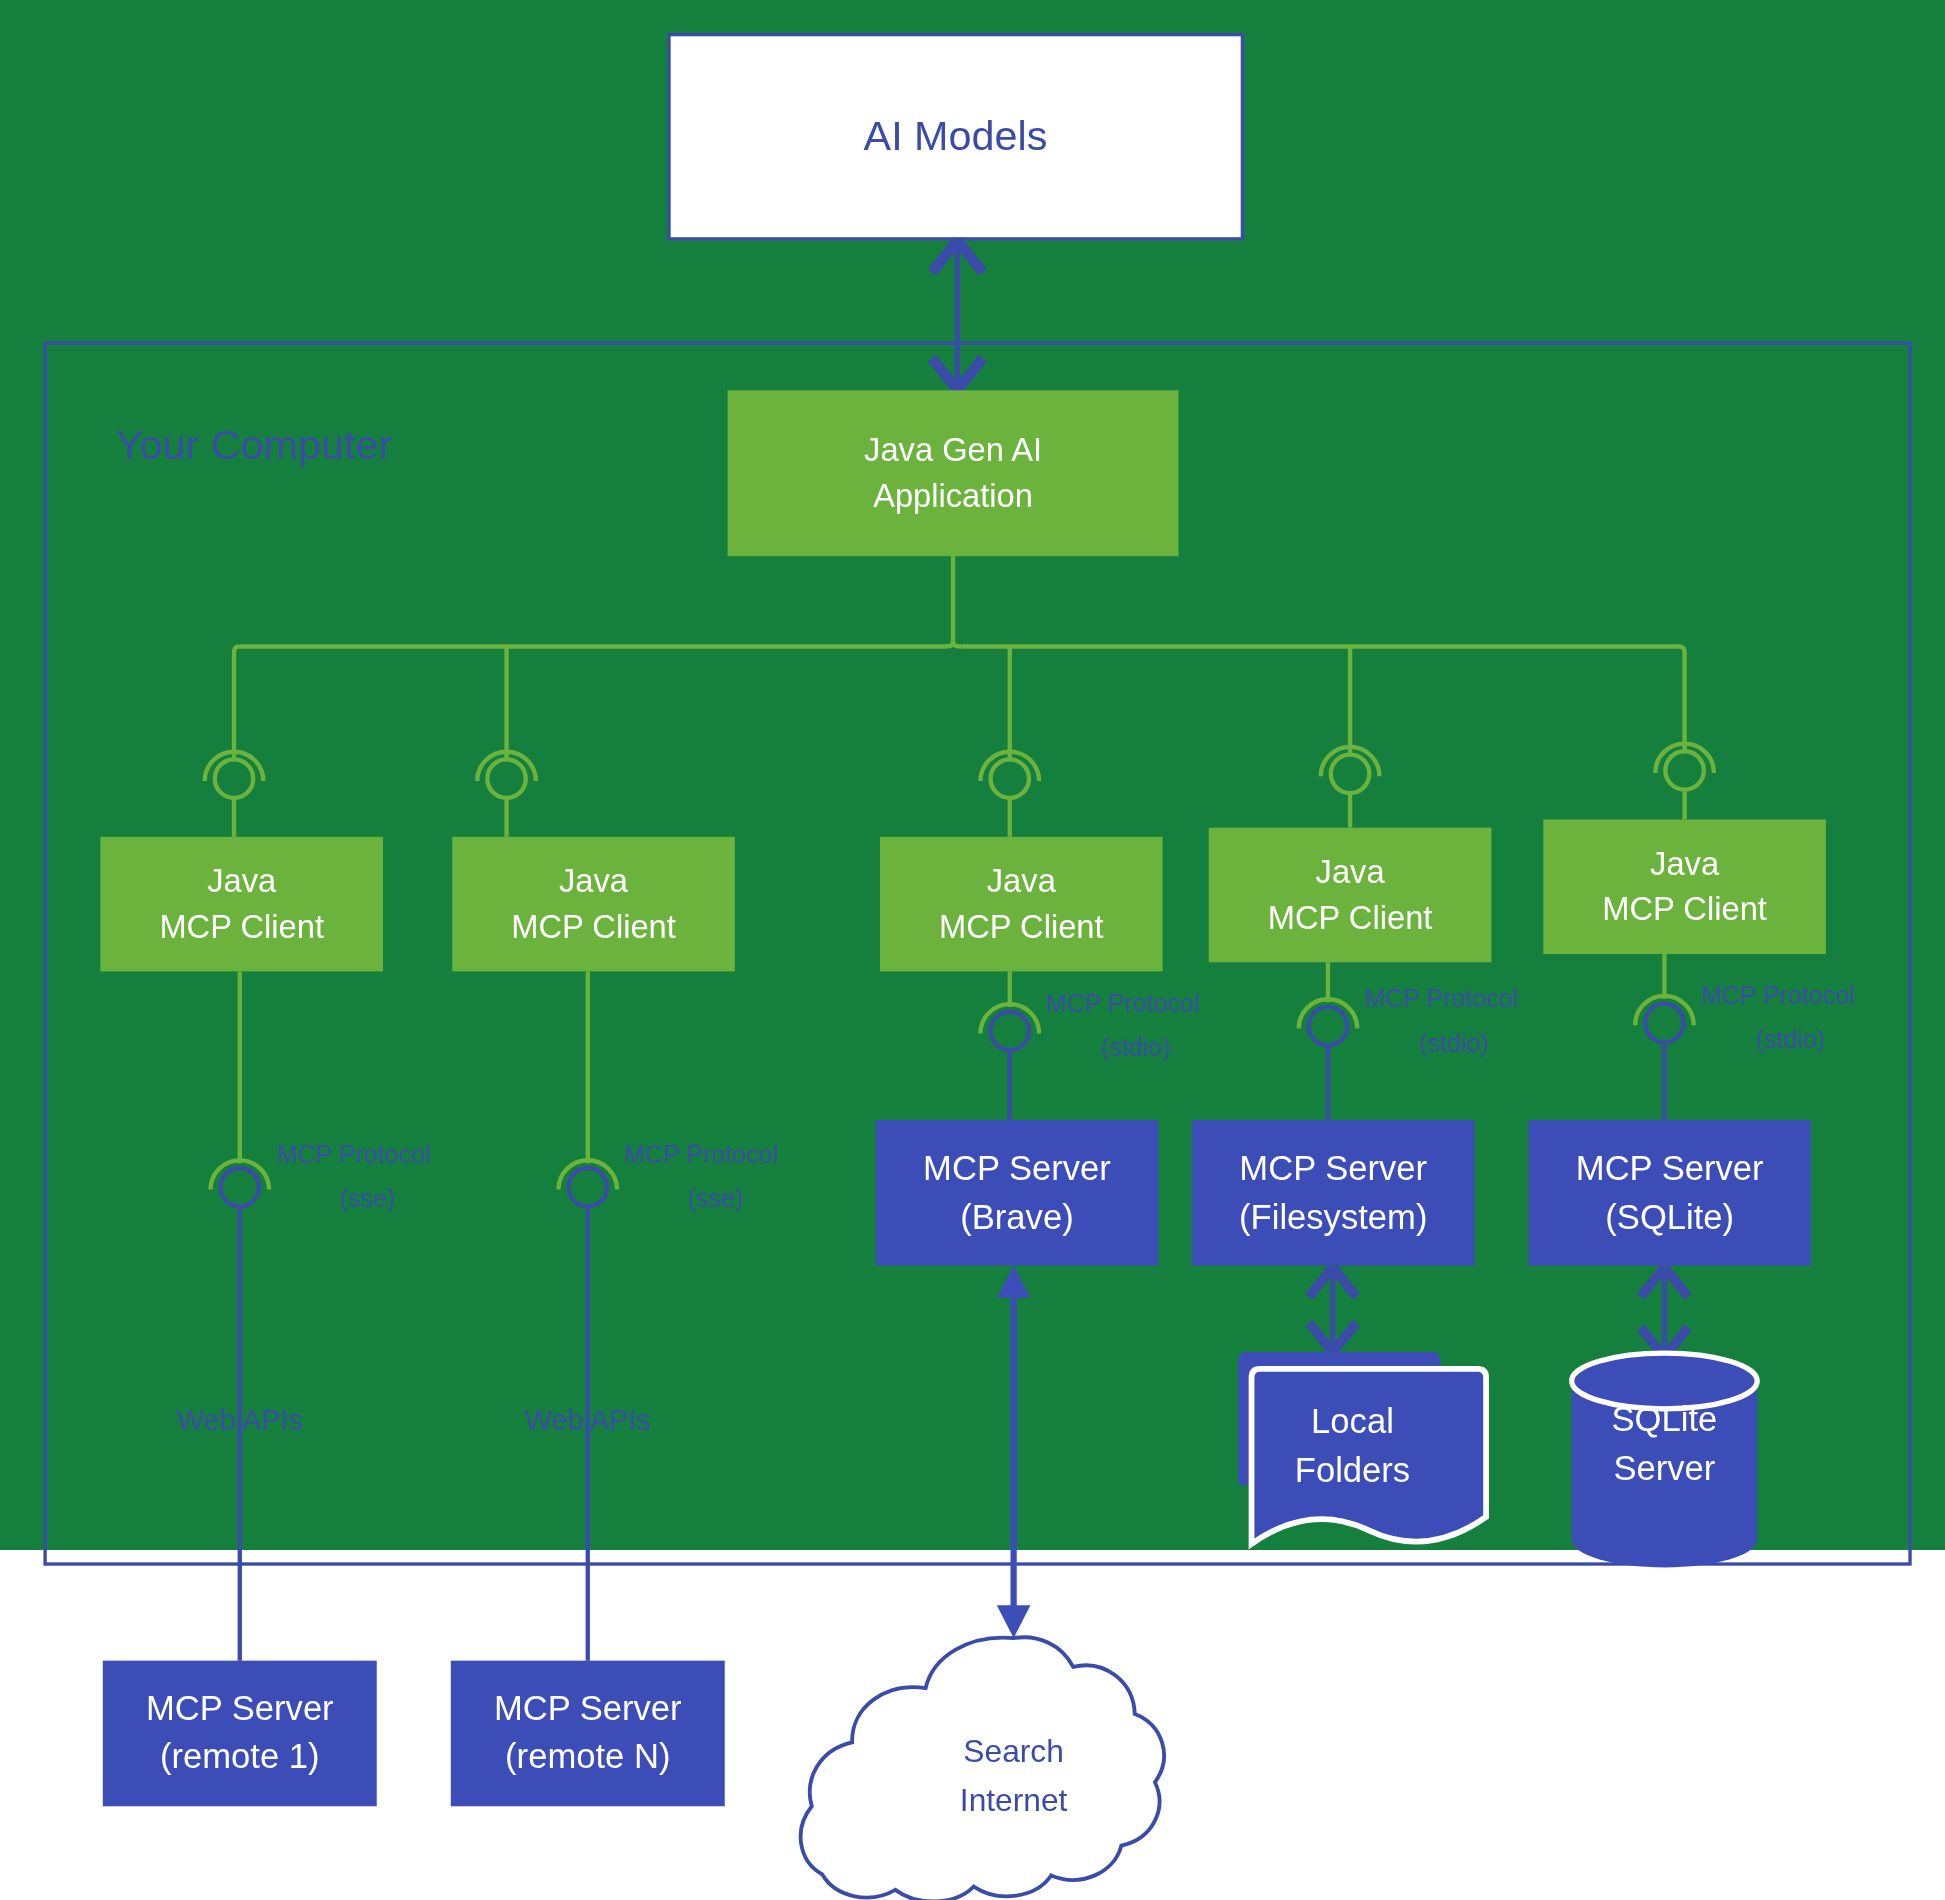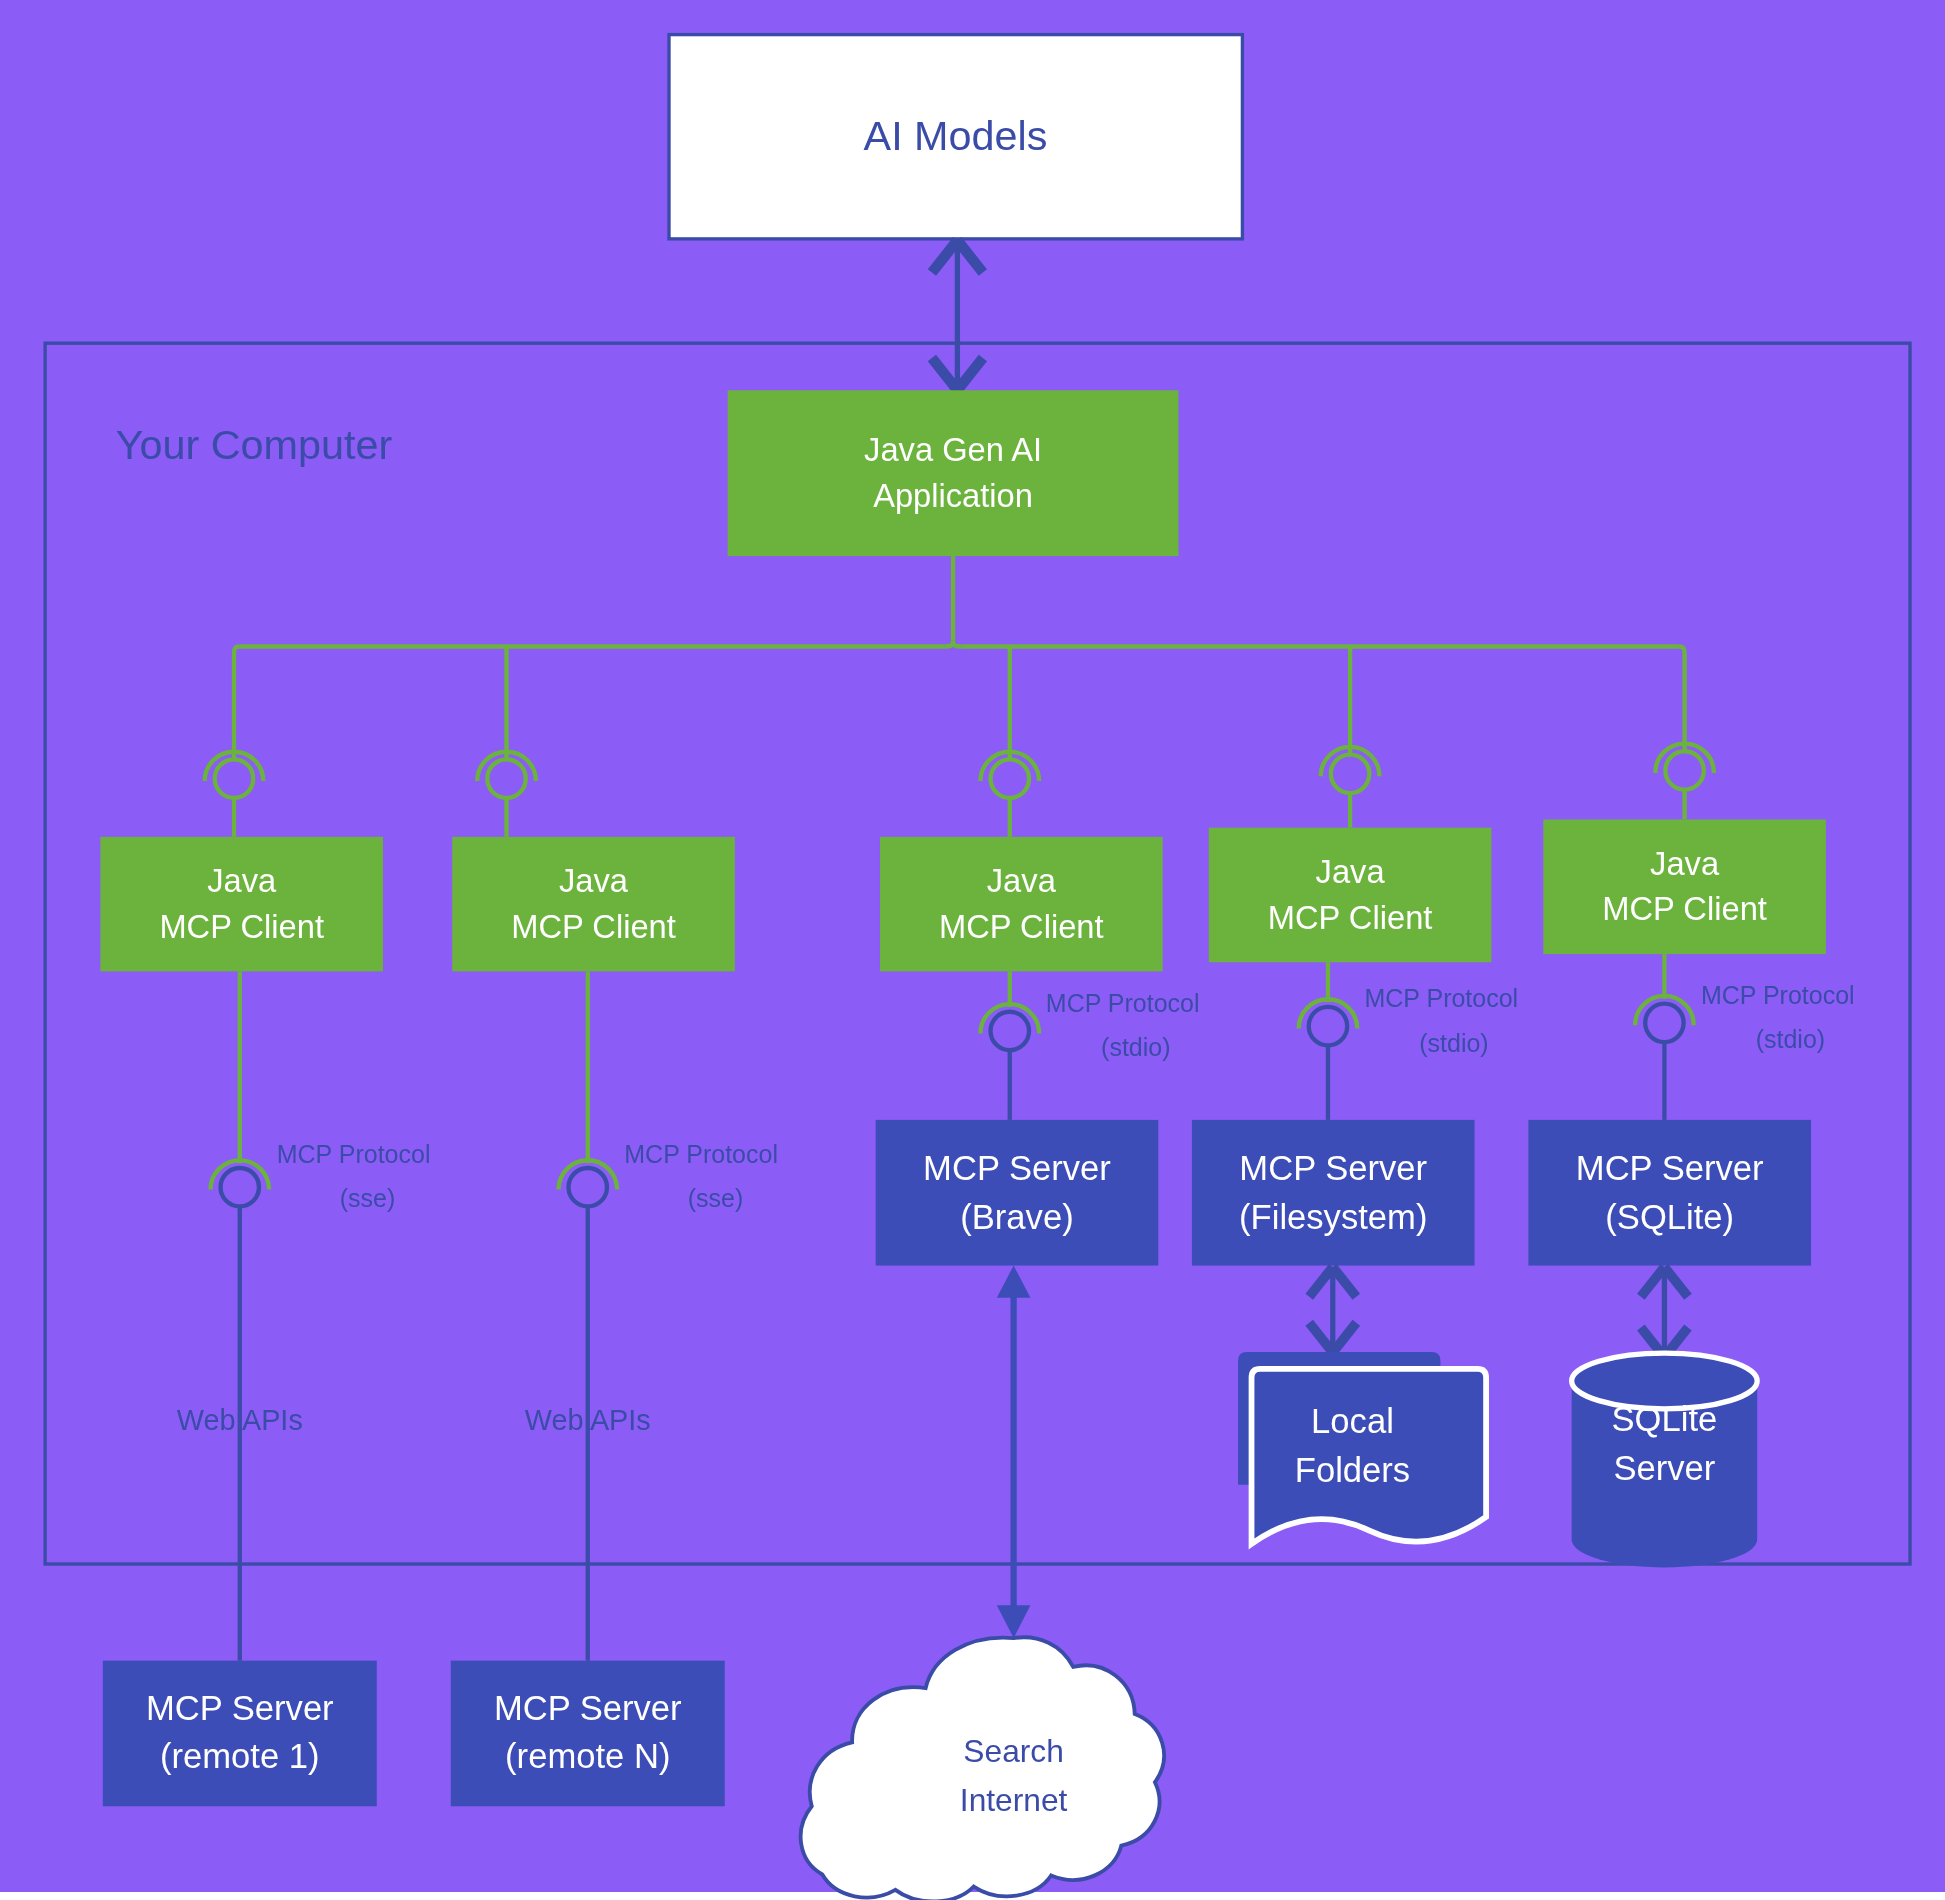--- a/index.html
+++ b/index.html
@@ -1,17 +1,17 @@
 <!DOCTYPE html>
 <html style="font-size:7.7px"><head>
 <meta charset="utf-8">
 <style>
   html,body{margin:0;padding:0;background:#ffffff;}
   body{width:1946px;height:1900px;overflow:hidden;font-family:"Liberation Sans",sans-serif;}
-  #stage{position:relative;width:1946px;height:1892px;background:#8b5cf6;}
+  #stage{position:relative;width:1946px;height:1550px;background:#15803d;}
   svg#diagram{position:absolute;left:0;top:0;width:1946px;height:1900px;display:block;}
   text{font-family:"Liberation Sans",sans-serif;}
   .lbl-blue{fill:#3B4CA8;}
   .lbl-white{fill:#FFFFFF;}
   .ttl{font-size:86px;}
   .box-txt{font-size:68px;}
   .srv-txt{font-size:72px;}
   .small{font-size:52px;}
   .med{font-size:60px;}
   .cloud-txt{font-size:66px;}

